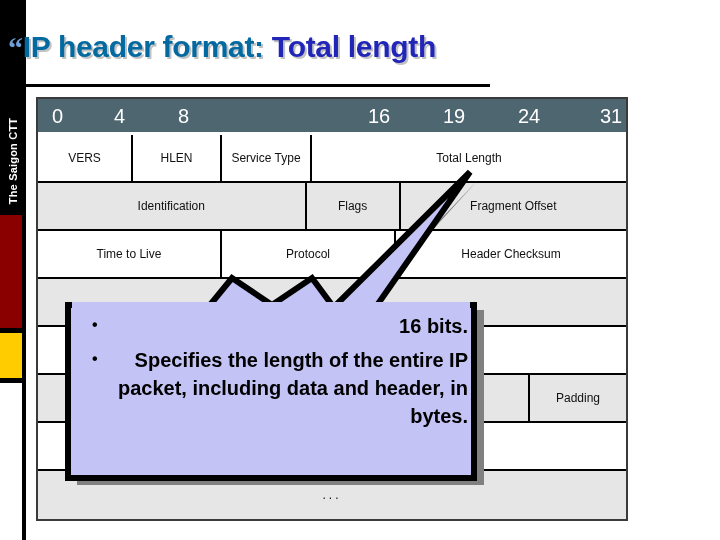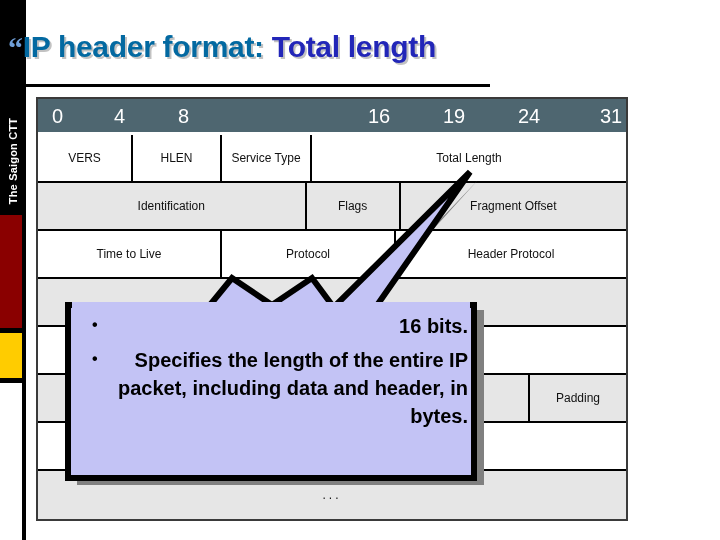--- a/index.html
+++ b/index.html
@@ -212,21 +212,21 @@
 
     <div class="row gray">
       <div class="cell" style="width:274px">Identification</div>
       <div class="cell" style="width:96px">Flags</div>
       <div class="cell" style="width:230px">Fragment  Offset</div>
     </div>
 
     <div class="row white">
       <div class="cell" style="width:184px">Time to Live</div>
       <div class="cell" style="width:174px">Protocol</div>
-      <div class="cell" style="width:230px">Header Protocol</div>
+      <div class="cell" style="width:230px">Header Checksum</div>
     </div>
 
     <div class="row gray">
       <div class="cell" style="width:588px"></div>
     </div>
 
     <div class="row white">
       <div class="cell" style="width:588px"></div>
     </div>
 

